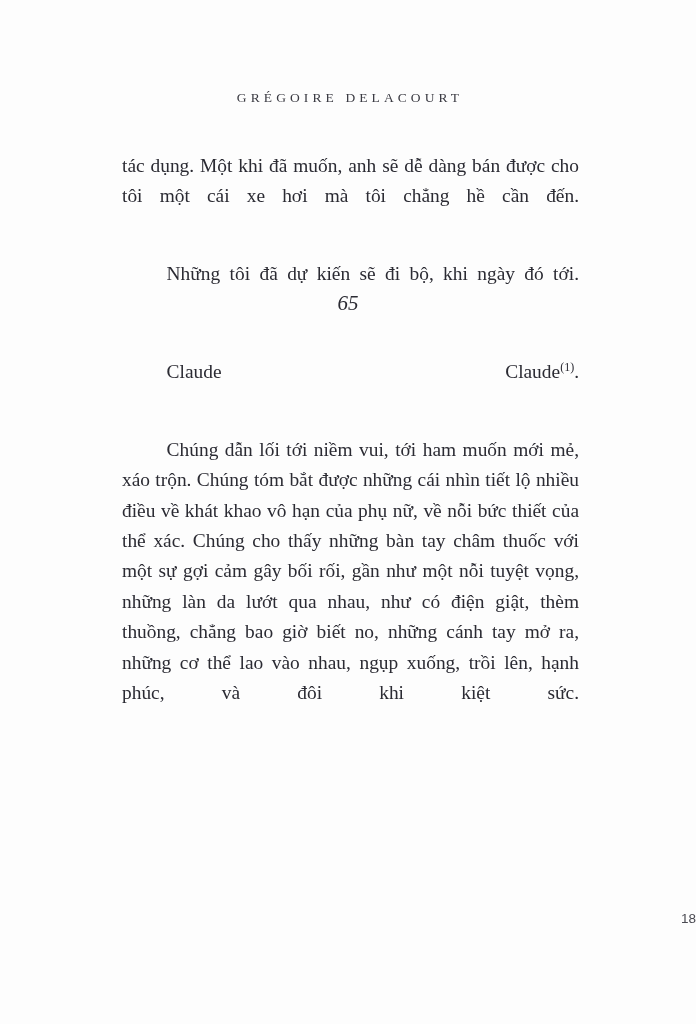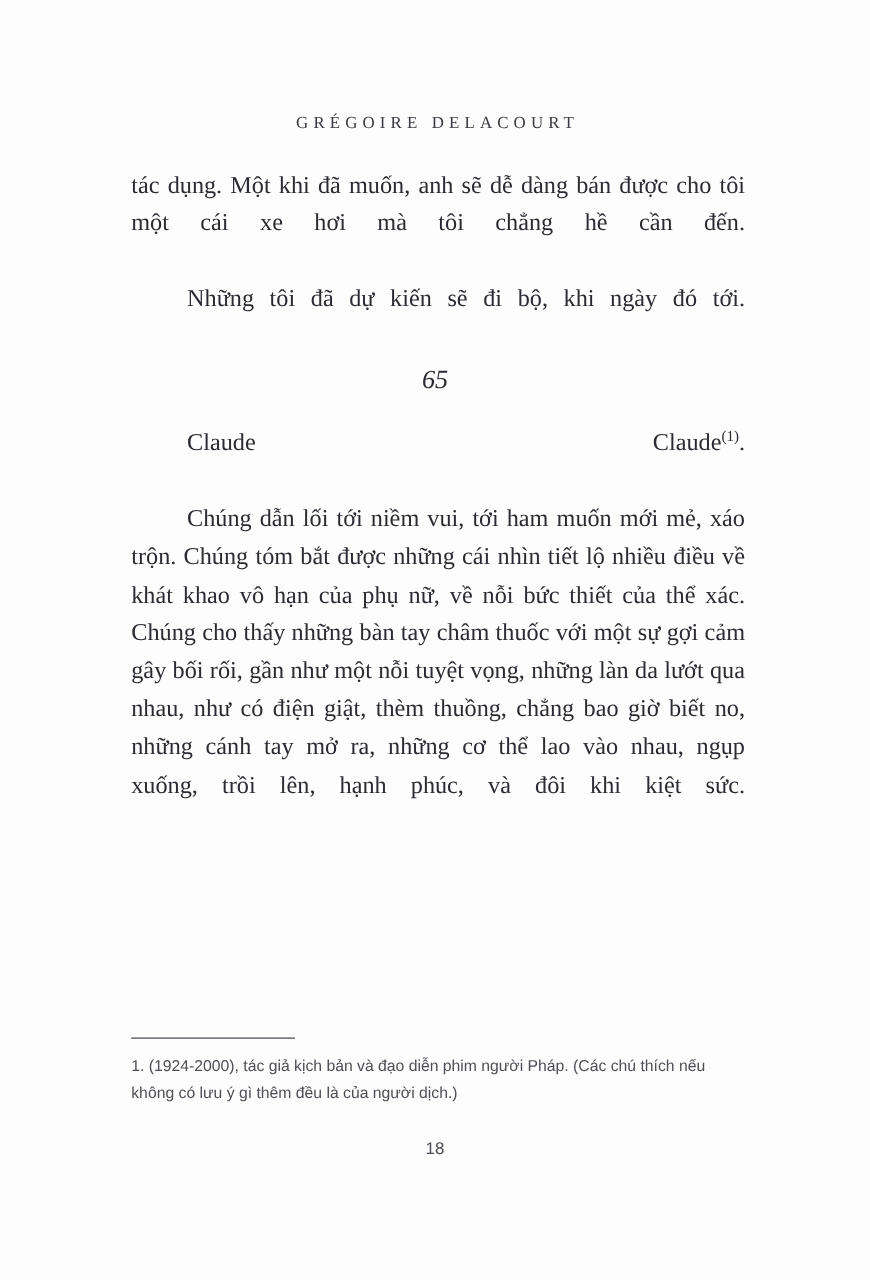--- a/index.html
+++ b/index.html
@@ -36,21 +36,21 @@
     font-family: "Liberation Serif", "DejaVu Serif", serif;
     font-size: 13.5px;
     letter-spacing: 4.1px;
     text-indent: 4.1px;
     color: #3a3a42;
     font-weight: 400;
     white-space: nowrap;
   }
 
   p.body-par {
-    margin: 0;
+    margin: 17px;
     font-size: 19.4px;
     line-height: 30.4px;
     text-align: justify;
     text-justify: inter-word;
     color: #2b2b33;
     hyphens: none;
     -webkit-hyphens: none;
   }
   p.body-par.indent {
     text-indent: 2.3em;
@@ -118,21 +118,21 @@
     margin: 0;
     text-align: left;
   }
 
   
   .folio {
     position: absolute;
     top: 911px;
     left: 0;
     width: 696px;
-    text-align: center;
+    text-align: right;
     font-family: "Liberation Sans", "DejaVu Sans", sans-serif;
     font-size: 13.5px;
     color: #4a4a52;
   }
 </style>
 </head>
 <body>
 
 <div class="page">
 
@@ -143,20 +143,16 @@
     <p class="body-par indent">Những tôi đã dự kiến sẽ đi bộ, khi ngày đó tới.</p>
   </div>
 
   <div class="chapter-number">65</div>
 
   <div class="sec-body">
     <p class="body-par indent"><span>Claude Claude</span><sup class="fn-ref">(1)</sup><span>.</span></p>
     <p class="body-par indent">Chúng dẫn lối tới niềm vui, tới ham muốn mới mẻ, xáo trộn. Chúng tóm bắt được những cái nhìn tiết lộ nhiều điều về khát khao vô hạn của phụ nữ, về nỗi bức thiết của thể xác. Chúng cho thấy những bàn tay châm thuốc với một sự gợi cảm gây bối rối, gần như một nỗi tuyệt vọng, những làn da lướt qua nhau, như có điện giật, thèm thuồng, chẳng bao giờ biết no, những cánh tay mở ra, những cơ thể lao vào nhau, ngụp xuống, trồi lên, hạnh phúc, và đôi khi kiệt sức.</p>
   </div>
 
-  <div class="footnote-area">
-    <div class="footnote-rule"></div>
-    <p class="footnote-text">1. (1924-2000), tác giả kịch bản và đạo diễn phim người Pháp. (Các chú thích nếu không có lưu ý gì thêm đều là của người dịch.)</p>
-  </div>
 
   <div class="folio">18</div>
 
 </div>
 
 </body></html>

